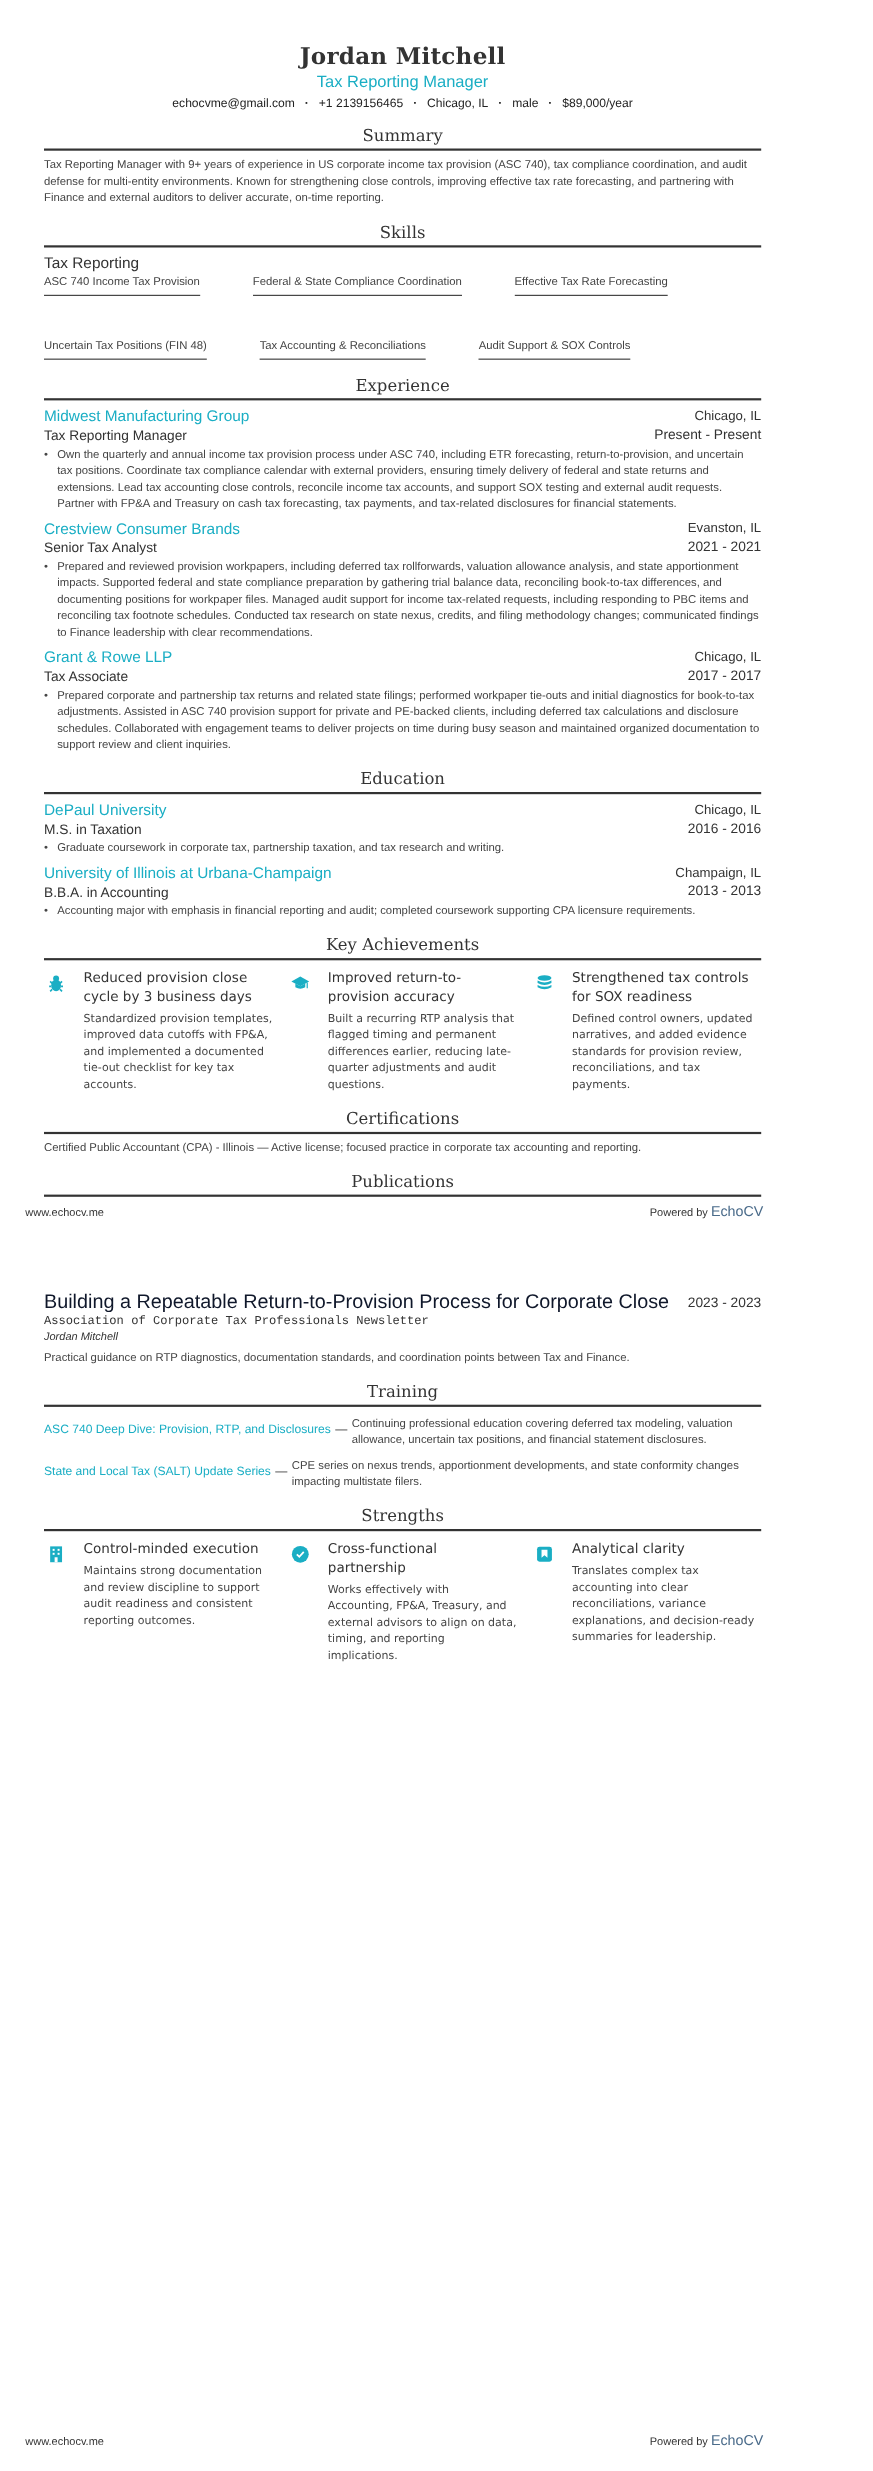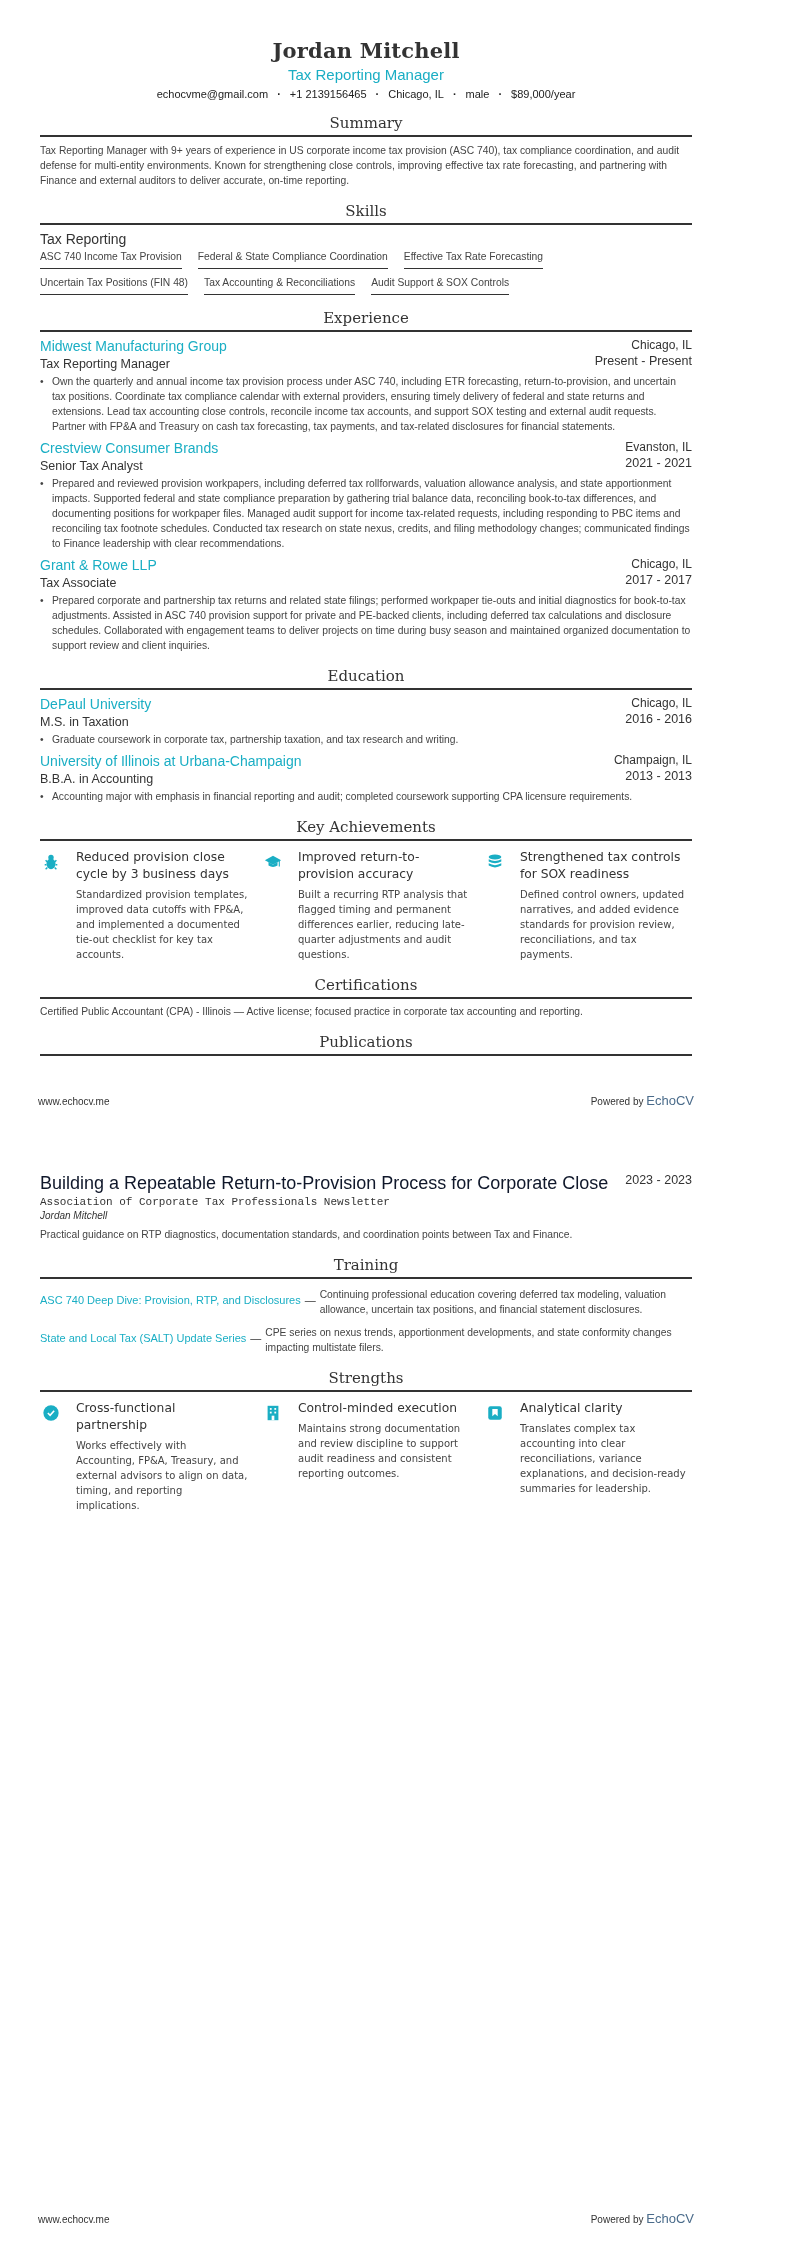--- a/index.html
+++ b/index.html
@@ -10,39 +10,39 @@
   .page2 { top: 1123px; height: 1123px; }
   .content { padding: 0 40px; }
   .header { text-align: center; padding-top: 38px; }
   .name { font-family: "DejaVu Serif", serif; font-weight: bold; font-size: 21px; color: #333; letter-spacing: 0.2px; }
   .title { font-family: "Liberation Sans", sans-serif; color: #17a2b8; font-size: 15px; margin-top: 3px; color:#1aaec4; }
   .contacts { font-family: "Liberation Sans", sans-serif; font-size: 11px; margin-top: 5px; color: #222; }
   .contacts span.sep { display: inline-block; margin: 0 9px; font-weight: bold; }
   .section-title { font-family: "DejaVu Serif", serif; font-size: 15px; text-align: center; color: #333; margin-top: 14px; padding-bottom: 3px; border-bottom: 2.5px solid #333; }
   .summary-text { font-family: "Liberation Sans", sans-serif; font-size: 10.3px; line-height: 15px; margin-top: 6px; color: #444; }
   .skill-group { font-family: "Liberation Sans", sans-serif; font-size: 14px; margin-top: 6px; color: #333; }
-  .skill-tags { display: flex; flex-wrap: wrap; margin-top: 2px; }
+  .skill-tags { display: flex; flex-wrap: wrap; margin-top: 2px; gap: 32px; }
   .skill-tag { font-family: "Liberation Sans", sans-serif; font-size: 10.3px; color: #444; padding: 2px 0 6px 0; border-bottom: 1.5px solid #333; margin-right: 16px; margin-bottom: 6px; }
   .entry { margin-top: 6px; }
-  .row { display: flex; justify-content: space-between; align-items: flex-start; }
+  .row { display: flex; justify-content: space-between; align-items: center; }
   .org { font-family: "Liberation Sans", sans-serif; font-size: 14px; color: #1aaec4; }
   .loc { font-family: "Liberation Sans", sans-serif; font-size: 12px; color: #333; }
   .role { font-family: "Liberation Sans", sans-serif; font-size: 12.5px; color: #333; margin-top: 3px; }
   .dates { font-family: "Liberation Sans", sans-serif; font-size: 12.5px; color: #333; }
   ul.bullets { list-style: none; margin-top: 3px; }
   ul.bullets li { font-family: "Liberation Sans", sans-serif; font-size: 10.3px; line-height: 15px; color: #444; padding-left: 12px; position: relative; }
   ul.bullets li::before { content: "•"; position: absolute; left: 0; top: 0; }
   .grid3 { display: grid; grid-template-columns: 1fr 1fr 1fr; column-gap: 14px; margin-top: 8px; }
   .ach { display: flex; }
   .ach-icon { width: 36px; flex: 0 0 36px; padding-top: 4px; padding-left: 2px; }
   .ach-icon svg { width: 18px; height: 18px; display: block; }
   .ach-title { font-family: "DejaVu Sans", sans-serif; font-size: 12.3px; color: #333; line-height: 17px; }
   .ach-desc { font-family: "DejaVu Sans", sans-serif; font-size: 10px; color: #444; line-height: 15px; margin-top: 4px; }
   .cert { font-family: "Liberation Sans", sans-serif; font-size: 10.3px; color: #444; margin-top: 7px; }
-  .footer { position: absolute; left: 38px; right: 38px; display: flex; justify-content: space-between; align-items: baseline; font-family: "Liberation Sans", sans-serif; font-size: 10px; color: #333; }
+  .footer { position: absolute; left: 23px; right: 38px; display: flex; justify-content: space-between; align-items: baseline; font-family: "Liberation Sans", sans-serif; font-size: 10px; color: #333; }
   .footer .brand { font-size: 13px; color: #4a6b8a; }
   .pub-title { font-family: "Liberation Sans", sans-serif; font-size: 18px; color: #0f172a; }
   .pub-pub { font-family: Liberation Mono, monospace; font-size: 11px; color: #333; margin-top: 2px; }
   .pub-author { font-family: "Liberation Sans", sans-serif; font-size: 10px; font-style: italic; color: #333; margin-top: 2px; }
   .pub-desc { font-family: "Liberation Sans", sans-serif; font-size: 10.3px; color: #444; margin-top: 8px; }
   .train { display: flex; align-items: flex-start; margin-top: 8px; }
   .train-name { font-family: "Liberation Sans", sans-serif; font-size: 11px; color: #1aaec4; white-space: nowrap; padding-top: 7px; }
   .train-dash { font-family: "Liberation Sans", sans-serif; font-size: 11px; color: #333; padding: 7px 4px 0 4px; }
   .train-desc { font-family: "Liberation Sans", sans-serif; font-size: 10.3px; color: #444; line-height: 15px; }
 </style>
@@ -218,48 +218,48 @@
       <span class="train-name">State and Local Tax (SALT) Update Series</span>
       <span class="train-dash">—</span>
       <span class="train-desc">CPE series on nexus trends, apportionment developments, and state conformity changes impacting multistate filers.</span>
     </div>
 
     <div class="section-title">Strengths</div>
     <div class="grid3">
       <div class="ach">
         <div class="ach-icon">
           <svg viewBox="0 0 20 20">
-              <circle cx="10" cy="10" r="8.5" fill="#1aaec4"></circle>
-              <path d="M6.5 10 L9 12.5 L13.5 7.5" stroke="#fff" stroke-width="1.8" fill="none"></path>
-            </svg>
-        </div>
-        <div>
-          <div class="ach-title">Cross-functional partnership</div>
-          <div class="ach-desc">Works effectively with Accounting, FP&amp;A, Treasury, and external advisors to align on data, timing, and reporting implications.</div>
-        </div>
-      </div>
-      <div class="ach">
-        <div class="ach-icon">
-          <svg viewBox="0 0 20 20">
               <rect x="4" y="2" width="12" height="16" fill="#1aaec4"></rect>
               <rect x="6.5" y="4.5" width="2" height="2" fill="#fff"></rect>
               <rect x="11.5" y="4.5" width="2" height="2" fill="#fff"></rect>
               <rect x="6.5" y="8.5" width="2" height="2" fill="#fff"></rect>
               <rect x="11.5" y="8.5" width="2" height="2" fill="#fff"></rect>
               <rect x="8.5" y="13" width="3" height="5" fill="#fff"></rect>
             </svg>
         </div>
         <div>
           <div class="ach-title">Control-minded execution</div>
           <div class="ach-desc">Maintains strong documentation and review discipline to support audit readiness and consistent reporting outcomes.</div>
         </div>
       </div>
       <div class="ach">
         <div class="ach-icon">
           <svg viewBox="0 0 20 20">
+              <circle cx="10" cy="10" r="8.5" fill="#1aaec4"></circle>
+              <path d="M6.5 10 L9 12.5 L13.5 7.5" stroke="#fff" stroke-width="1.8" fill="none"></path>
+            </svg>
+        </div>
+        <div>
+          <div class="ach-title">Cross-functional partnership</div>
+          <div class="ach-desc">Works effectively with Accounting, FP&amp;A, Treasury, and external advisors to align on data, timing, and reporting implications.</div>
+        </div>
+      </div>
+      <div class="ach">
+        <div class="ach-icon">
+          <svg viewBox="0 0 20 20">
               <rect x="2.5" y="2.5" width="15" height="15" rx="2.5" fill="#1aaec4"></rect>
               <path d="M7 5.5 L13 5.5 L13 13.5 L10 11 L7 13.5 Z" fill="#fff"></path>
             </svg>
         </div>
         <div>
           <div class="ach-title">Analytical clarity</div>
           <div class="ach-desc">Translates complex tax accounting into clear reconciliations, variance explanations, and decision-ready summaries for leadership.</div>
         </div>
       </div>
     </div>

